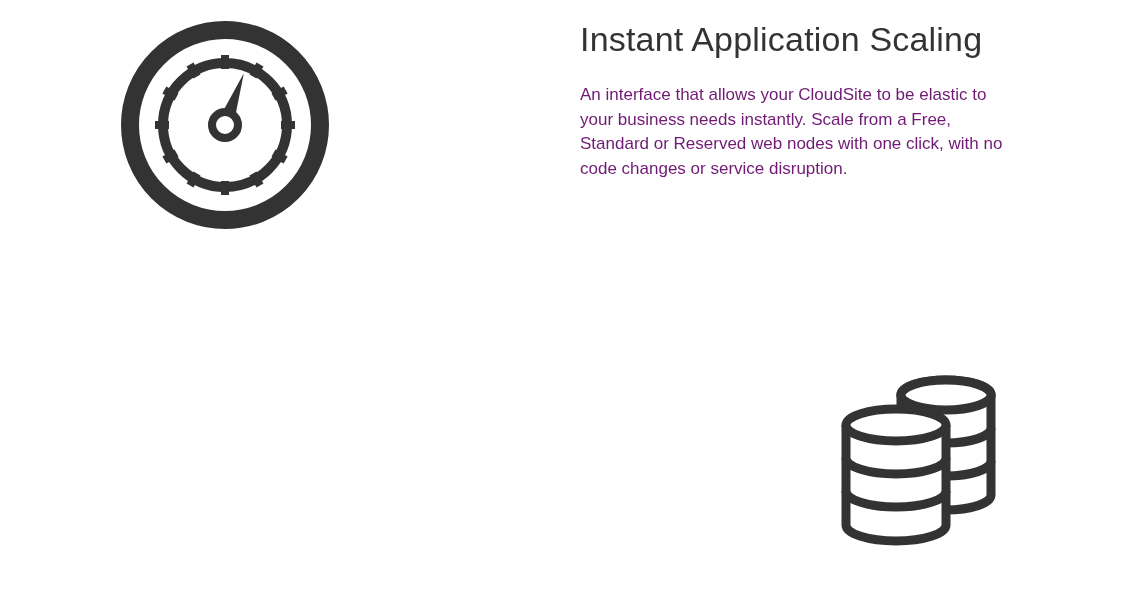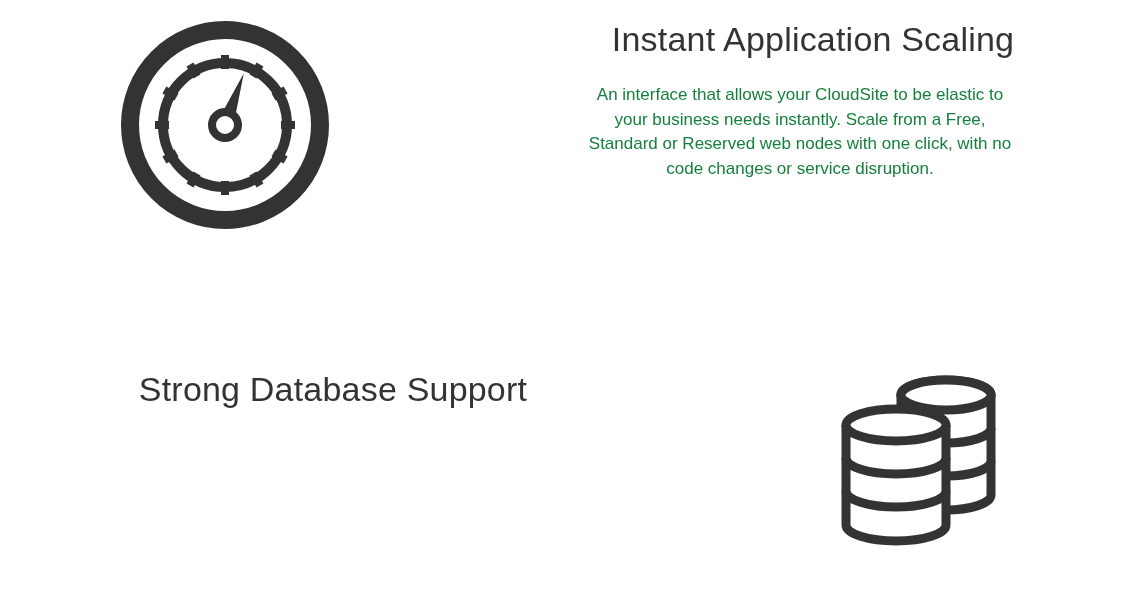--- a/index.html
+++ b/index.html
@@ -9,21 +9,20 @@
     background: #ffffff;
     font-family: "Helvetica Neue", Helvetica, Arial, sans-serif;
     color: #333333;
     overflow: hidden;
   }
   .row {
     display: flex;
     width: 100%;
     padding: 0 100px;
     align-items: flex-start;
-    text-align: center;
   }
   .row-1 { padding-top: 20px; height: 320px; }
   .row-2 { padding-top: 50px; }
   .icon-col {
     flex: 0 0 480px;
     display: flex;
     justify-content: flex-start;
     align-items: flex-start;
   }
   .row-1 .icon-col { justify-content: flex-start; padding-left: 20px; }
@@ -34,21 +33,21 @@
   h2.feature-title {
     font-size: 34px;
     font-weight: 400;
     color: #333333;
     margin-bottom: 24px;
     letter-spacing: 0.2px;
   }
   p.feature-desc {
     font-size: 17px;
     line-height: 1.45;
-    color: #15803d;
+    color: #701a75;
     max-width: 440px;
   }
   svg.feature-icon { display: block; }
 </style>
 </head>
 <body>
 
 <div class="row row-1">
   <div class="icon-col">
     <svg class="feature-icon" width="210" height="210" viewBox="0 0 210 210">
@@ -107,21 +106,20 @@
     </svg>
   </div>
   <div class="text-col">
     <h2 class="feature-title">Instant Application Scaling</h2>
     <p class="feature-desc">An interface that allows your CloudSite to be elastic to your business needs instantly. Scale from a Free, Standard or Reserved web nodes with one click, with no code changes or service disruption.</p>
   </div>
 </div>
 
 <div class="row row-2">
   <div class="text-col">
-    <h2 class="feature-title">Strong Database Support</h2>
   </div>
   <div class="icon-col">
     <svg class="feature-icon" width="190" height="190" viewBox="0 0 190 190">
       <g fill="none" stroke="#333333" stroke-width="9" stroke-linejoin="round">
 
         <g transform="translate(95,10)">
           <ellipse cx="35" cy="15" rx="45" ry="15" fill="#ffffff"></ellipse>
           <path d="M -10 15 v 100 a 45 15 0 0 0 90 0 V 15" fill="#ffffff"></path>
           <ellipse cx="35" cy="15" rx="45" ry="15" fill="#ffffff"></ellipse>
           <path d="M -10 48 a 45 15 0 0 0 90 0"></path>

